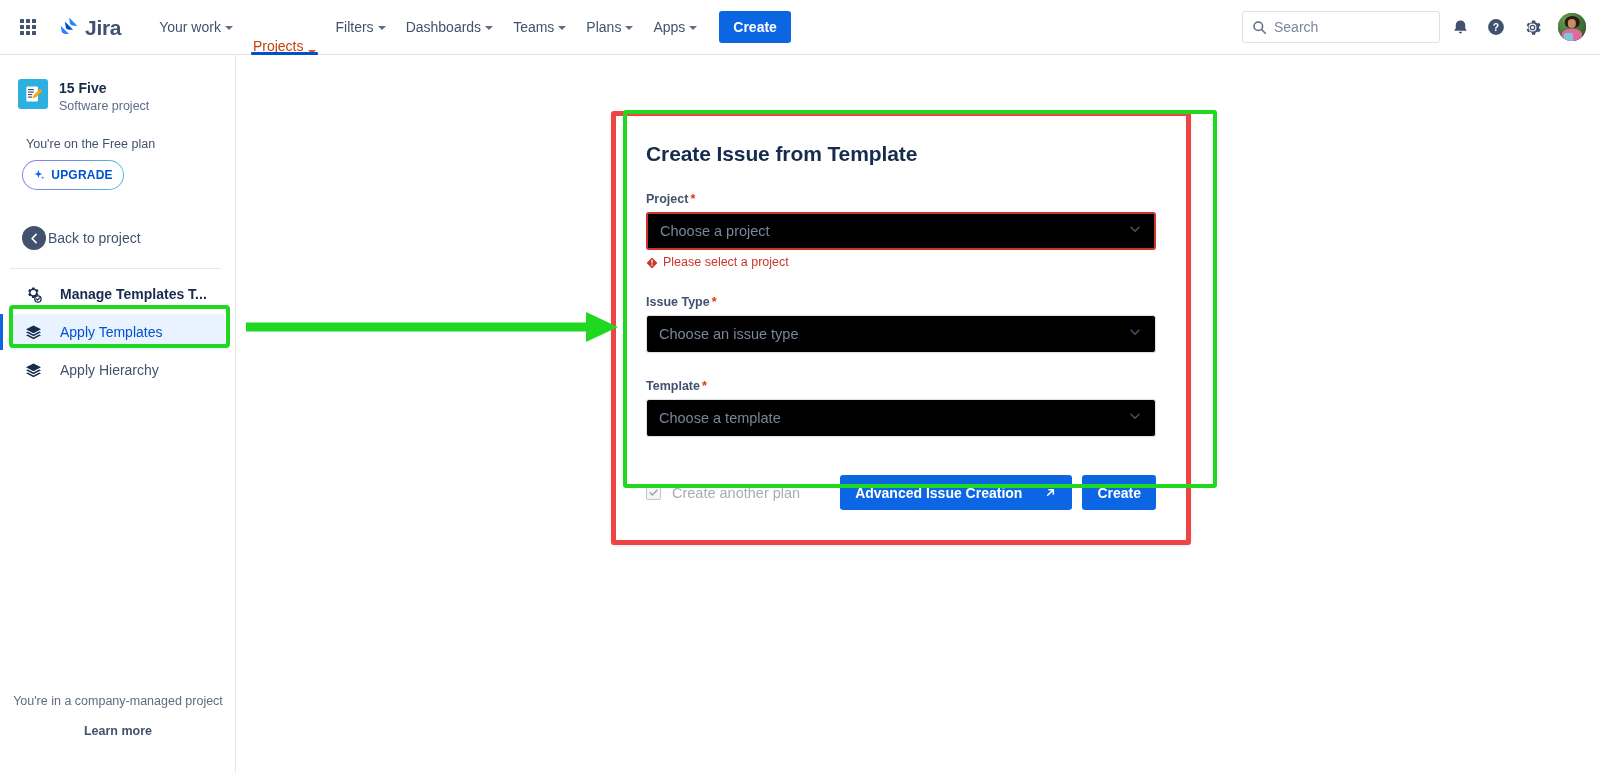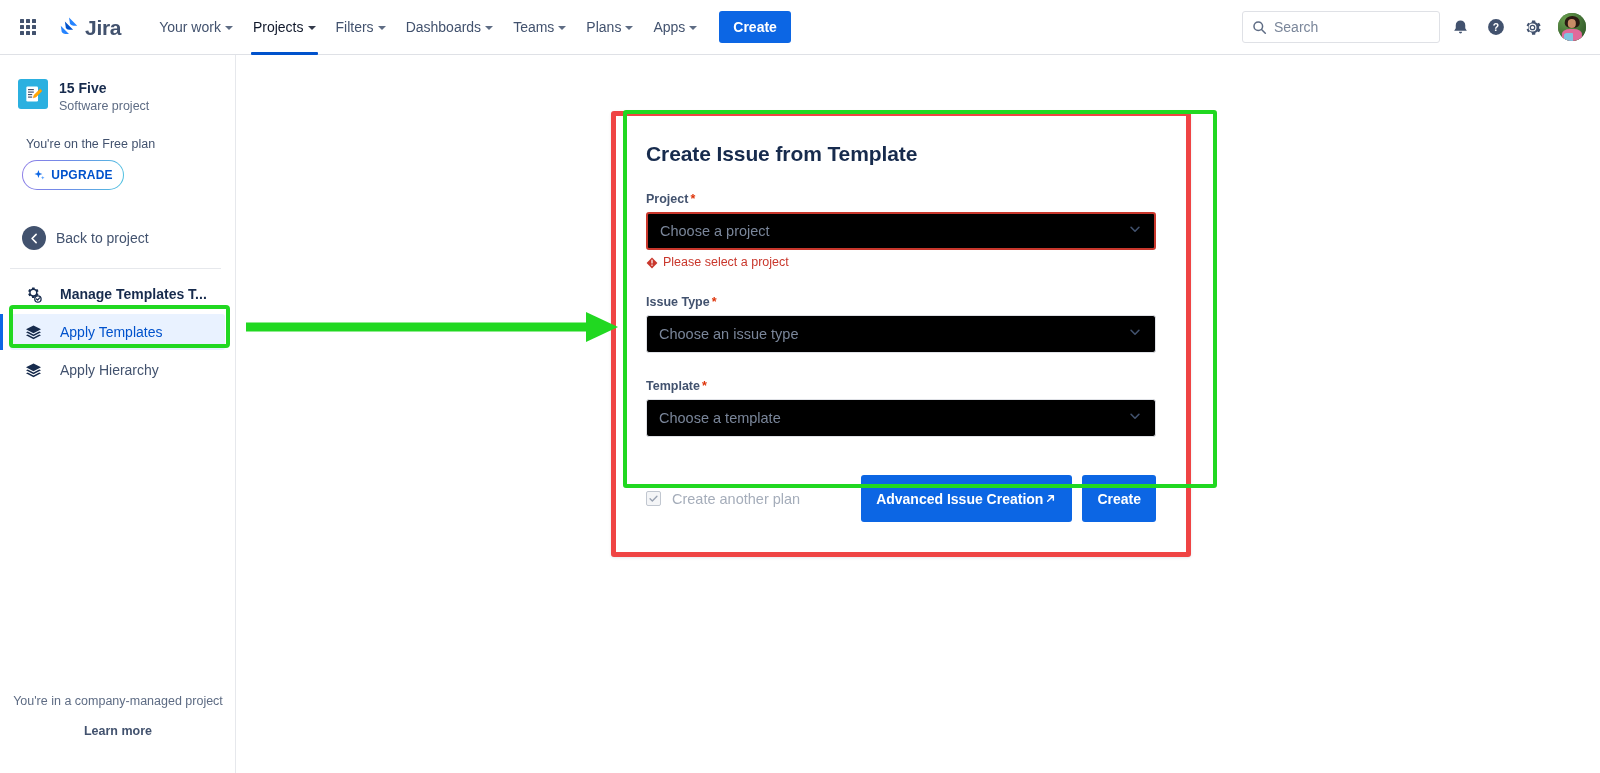--- a/index.html
+++ b/index.html
@@ -42,21 +42,21 @@
   }
 
   .nav-items { display: flex; align-items: center; margin-left: 28px; height: 100%; }
   .nav-item {
     position: relative;
     display: flex; align-items: center; gap: 4px;
     padding: 0 10px; height: 100%;
     font-size: 14px; color: #42526e; cursor: pointer;
     white-space: nowrap;
   }
-  .nav-item.active { color: #0f172a; font-weight: 500; }
+  .nav-item.active { color: #c2410c; font-weight: 500; align-items: flex-end; }
   .nav-item.active::after {
     content: ""; position: absolute; bottom: -1px; left: 8px; right: 8px;
     height: 3px; background: #0052cc; border-radius: 1px;
   }
   .caret {
     width: 0; height: 0; margin-top: 2px;
     border-left: 4px solid transparent;
     border-right: 4px solid transparent;
     border-top: 4px solid currentColor;
     opacity: .85;
@@ -141,21 +141,21 @@
     display: flex; align-items: center; justify-content: center; gap: 5px;
     font-size: 12px; font-weight: 600; letter-spacing: .2px;
     color: #0052cc; cursor: pointer;
     background:
       linear-gradient(#fff,#fff) padding-box,
       linear-gradient(100deg, #8f7ee7 0%, #6e8ce8 45%, #4ec3e0 100%) border-box;
     border: 1.5px solid transparent;
   }
 
   .back-row {
-    display: flex; align-items: center; gap: 10px;
+    display: flex; align-items: center; gap: 2px;
     margin: 30px 10px 0 22px; padding: 6px 0;
     cursor: pointer; border-radius: 3px;
   }
   .back-circle {
     width: 24px; height: 24px; border-radius: 50%;
     background: #42526e; flex: none;
     display: flex; align-items: center; justify-content: center;
   }
   .back-label { font-size: 14px; color: #42526e; }
 
@@ -245,24 +245,24 @@
     border: 1px solid #c1c7d0; background: #f4f5f7;
     display: flex; align-items: center; justify-content: center;
   }
   .checkbox svg { opacity: .75; }
   .checkbox-label { font-size: 14.5px; color: #a5adba; }
 
   .btn-group { margin-left: auto; display: flex; gap: 10px; }
   .btn-primary {
     background: #0c66e4; color: #fff;
     border: none; border-radius: 3px;
-    height: 47px; padding: 4px 15px;
+    height: 35px; padding: 4px 15px;
     font-size: 14px; font-weight: 600;
     font-family: inherit; cursor: pointer;
-    display: flex; align-items: center; gap: 1px;
+    display: flex; align-items: center; gap: 22px;
   }
 
   
   .anno-card-box {
     position: absolute; left: 623px; top: 110px;
     width: 594px; height: 378px;
     border: 4px solid #21d821;
     border-radius: 3px;
     pointer-events: none; z-index: 30;
   }

